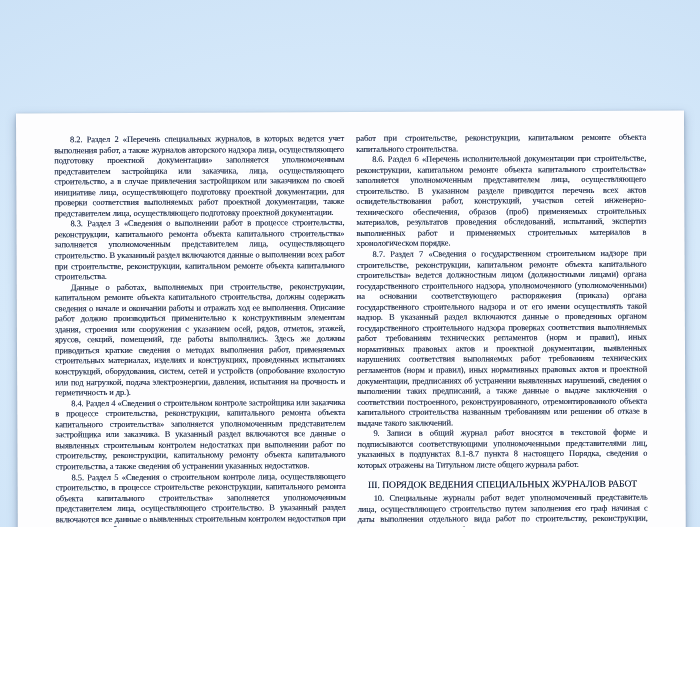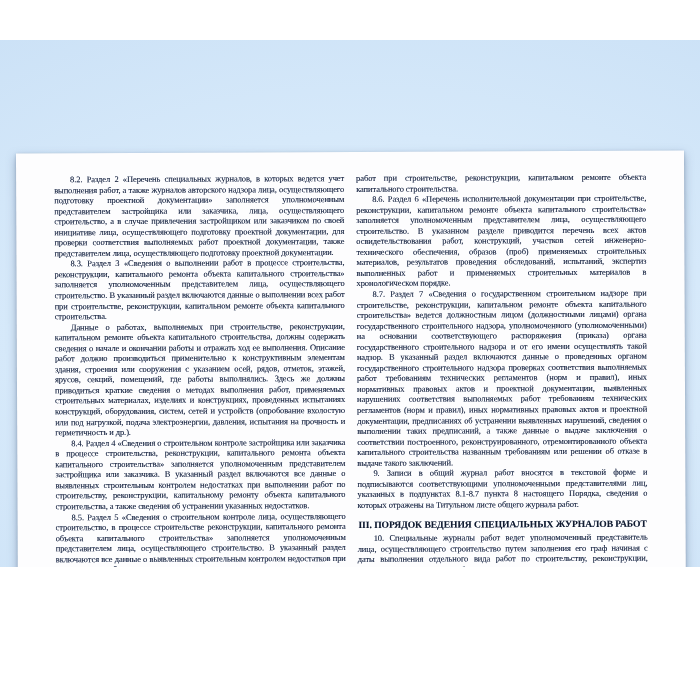--- a/index.html
+++ b/index.html
@@ -3,21 +3,20 @@
 <meta charset="utf-8">
 <style>
   html,body{margin:0;padding:0;}
   .canvas{
     position:relative;
     width:700px;height:527px;
     overflow:hidden;
     background:
       radial-gradient(120% 95% at 52% 58%, #e2f1fd 0%, #d6e9fa 42%, #cbe1f6 78%, #c6dcf2 100%);
     font-family:"Liberation Serif","DejaVu Serif",serif;
-    margin-top:40px;
   }
   .page{
     position:absolute;
     left:17px;top:112px;
     width:668px;height:471px;
     background:#fdfdfe;
     transform:rotate(-0.25deg);
     box-shadow:0 4px 10px rgba(88,108,140,0.50), 0 1px 3px rgba(88,108,140,0.38);
     box-sizing:border-box;
     padding:21px 38px 24px 38px;
@@ -42,21 +41,21 @@
     margin:0;
     text-indent:16px;
   }
   .col p.cont{
     text-indent:0;
   }
   .col .sect-heading{
     margin:9px 0 3px 0;
     text-indent:0;
     text-align:center;
-    font-weight:bold;
+    font-weight:normal;
     font-size:9.6px;
     letter-spacing:-0.05px;
     color:#121c30;
   }
 </style>
 </head>
 <body>
 
 <div class="canvas">
   <div class="page">

